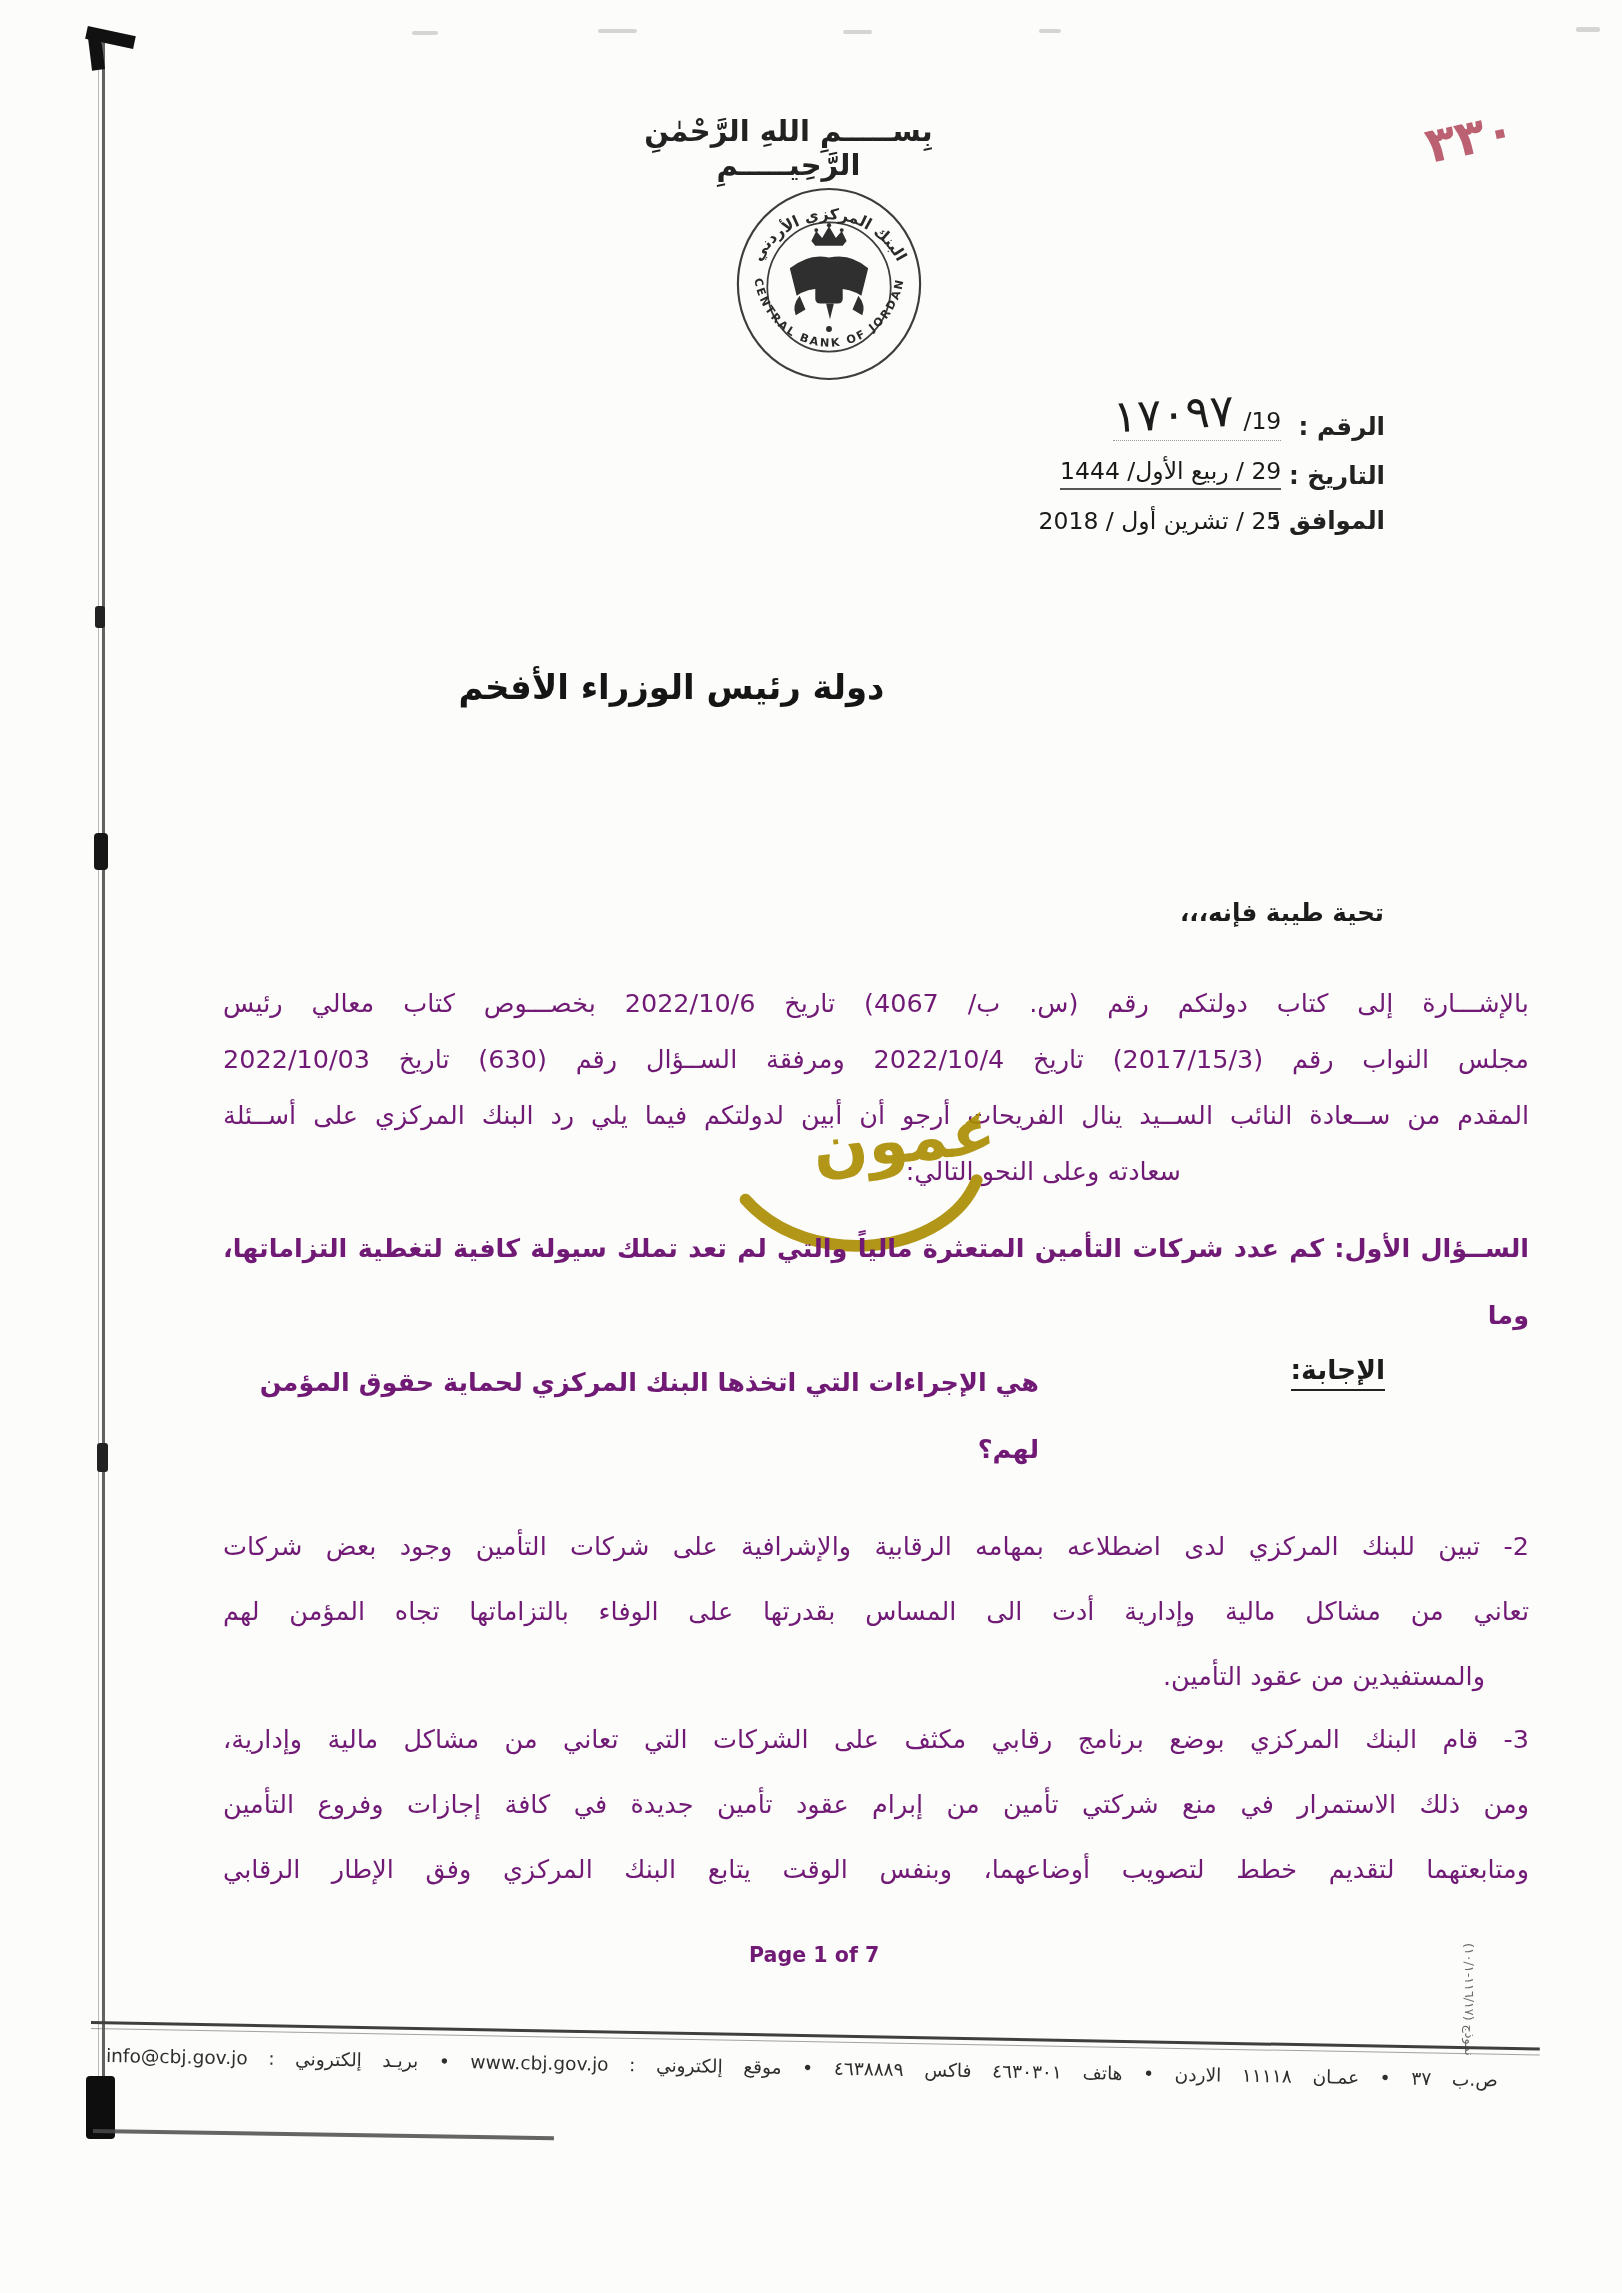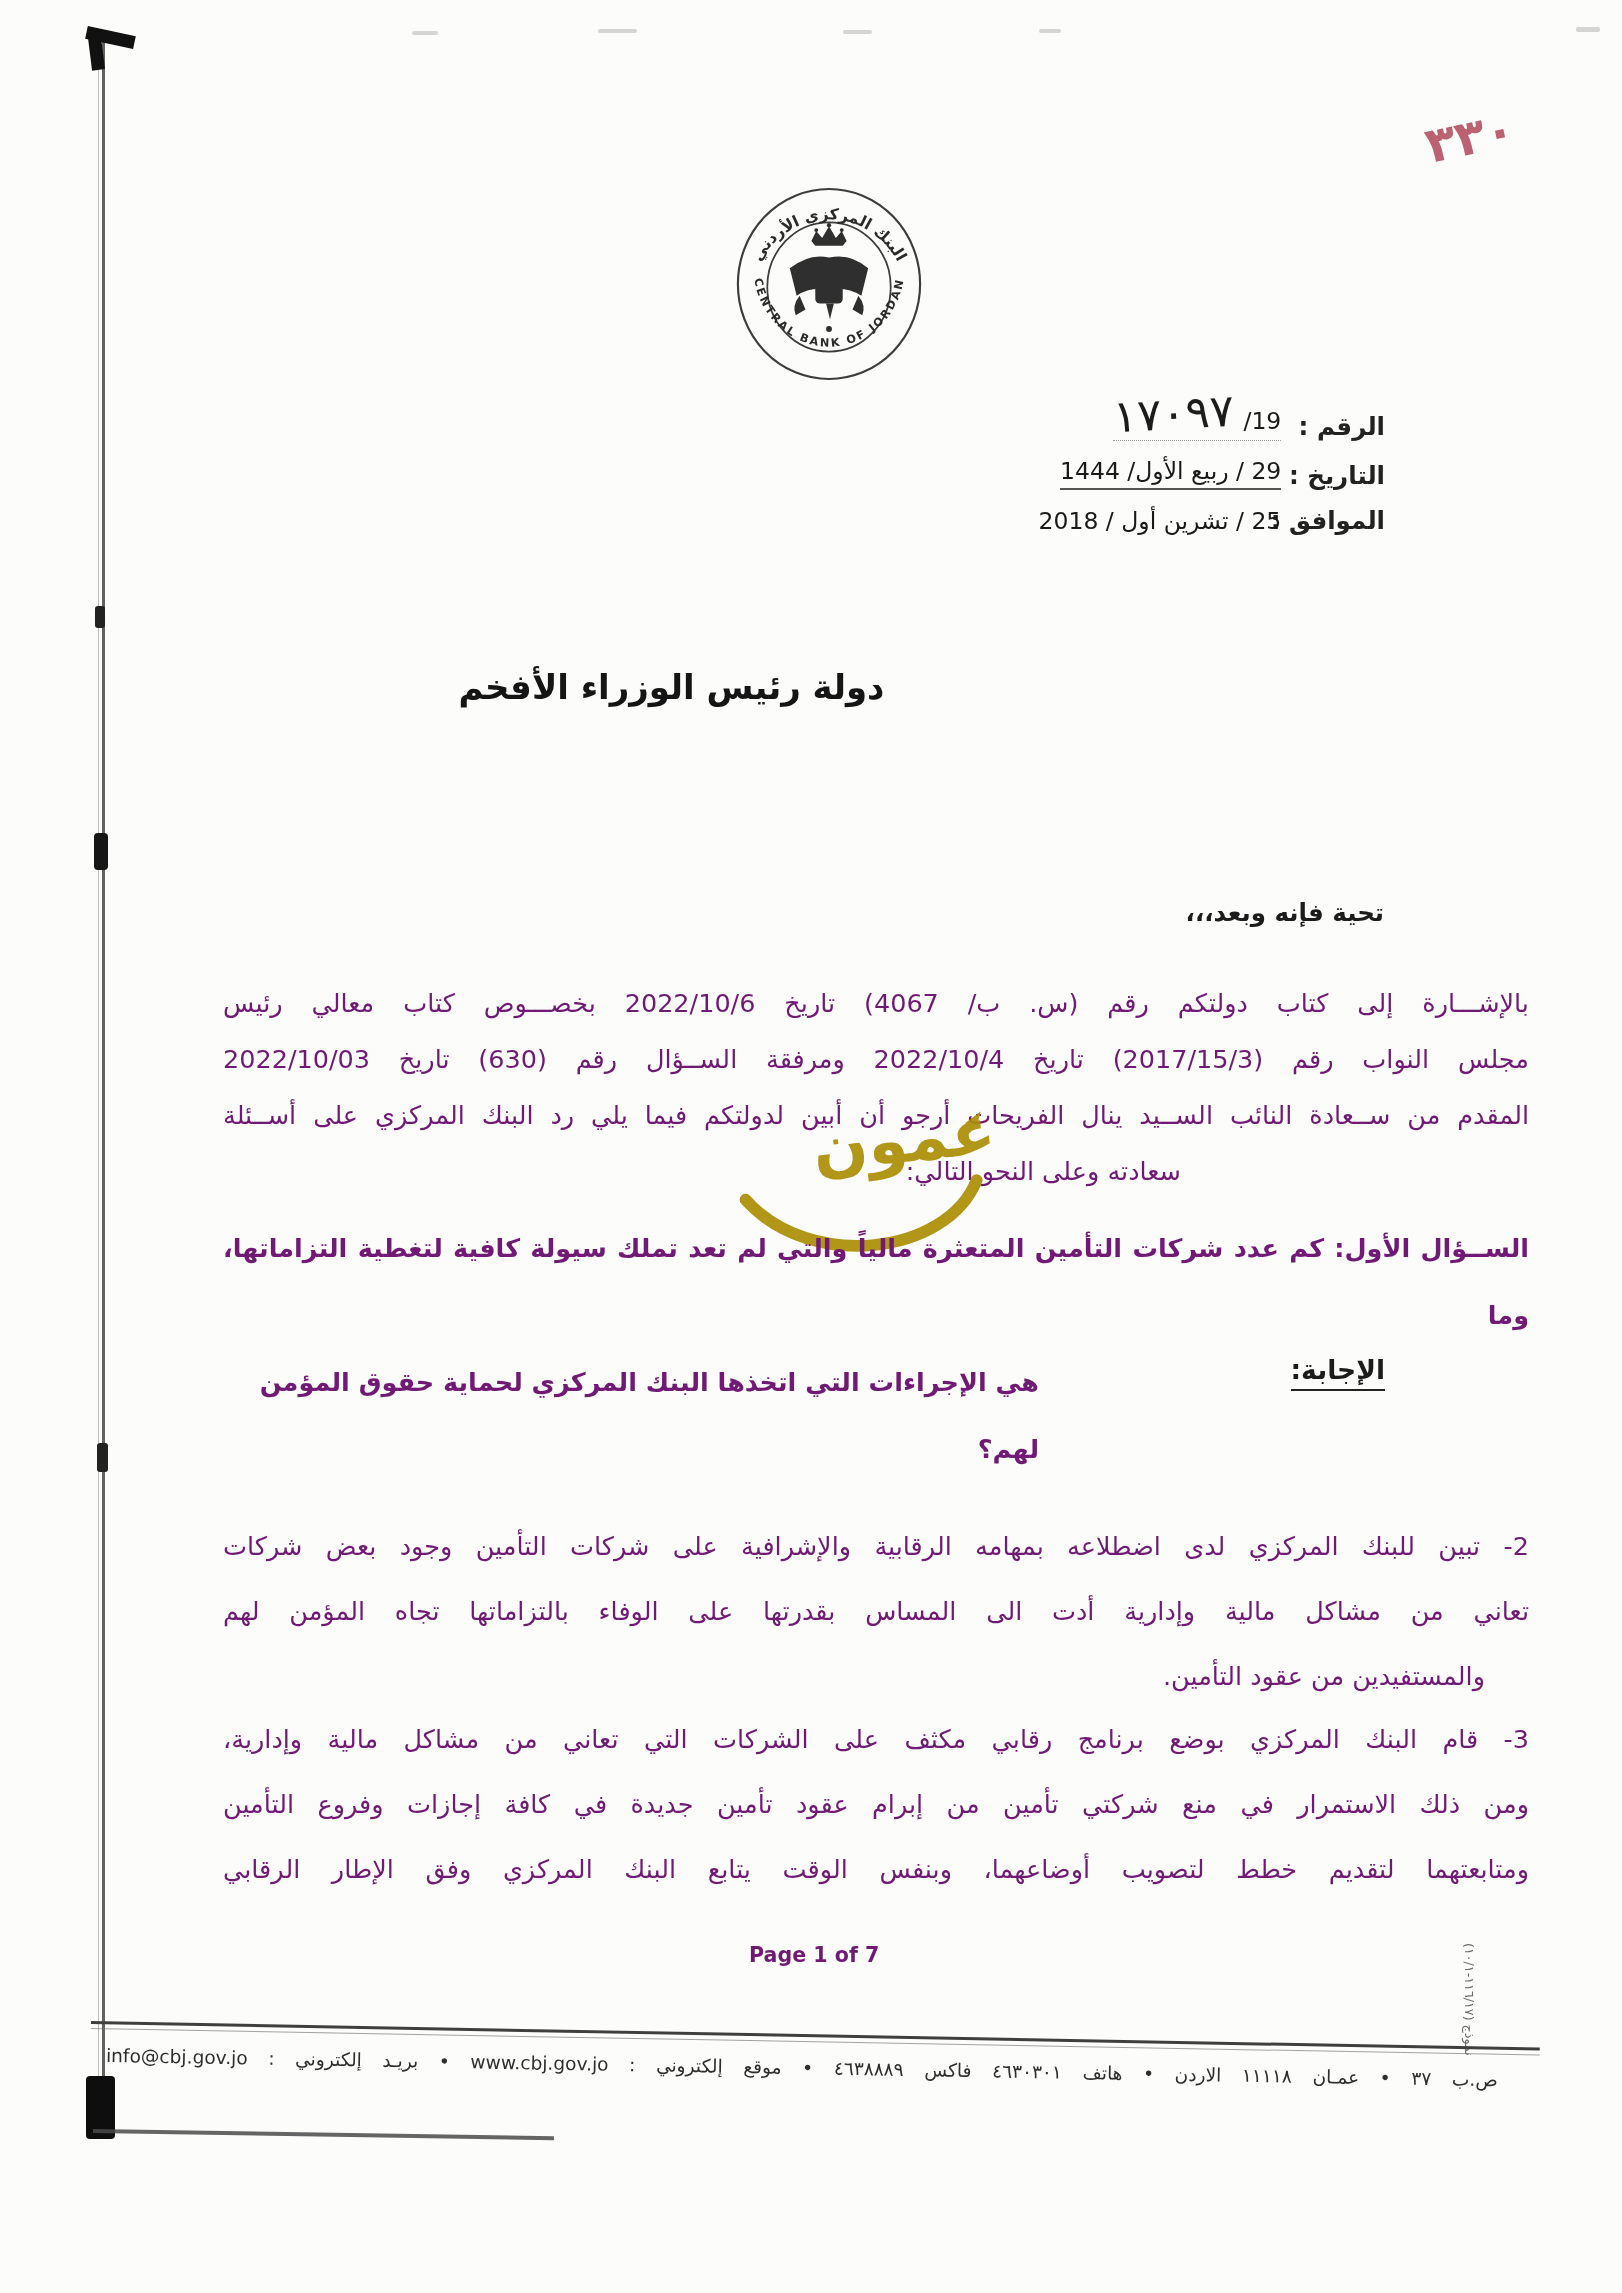--- a/index.html
+++ b/index.html
@@ -91,20 +91,21 @@
   <div class="blob2"></div>
   <div class="blob3"></div>
   <div class="blob4"></div>
   <div class="bottom-left-line"></div>
   <div class="speck" style="left:412px;top:31px;width:25.5px;height:3.9px"></div>
   <div class="speck" style="left:598px;top:29px;width:39px;height:3.9px"></div>
   <div class="speck" style="left:843px;top:30px;width:29px;height:3.9px"></div>
   <div class="speck" style="left:1039px;top:29px;width:21.6px;height:3.9px"></div>
   <div class="speck" style="left:1576px;top:26.5px;width:23.5px;height:5.9px"></div>
 
+  <div class="bismillah">بِســـــمِ اللهِ الرَّحْمٰنِ الرَّحِيـــــمِ</div>
 
   <div class="corner-number" style="color:#b0465a">٣٣٠</div>
 
   <div class="logo">
     <svg width="192" height="196" viewBox="0 0 196 200">
       <ellipse cx="98" cy="100" rx="93" ry="97" fill="none" stroke="#3d3d3d" stroke-width="2.2"></ellipse>
       <ellipse cx="98" cy="103" rx="63" ry="66" fill="none" stroke="#3d3d3d" stroke-width="1.8"></ellipse>
       <defs>
         <path id="arcTop" d="M 18 118 A 80 84 0 0 1 178 118"></path>
         <path id="arcBot" d="M 22 96 A 77 81 0 0 0 174 96"></path>
@@ -143,21 +144,21 @@
     </div>
     <div class="ref-row">
       <span class="ref-label">الموافق :</span>
       <span class="ref-val">25 / تشرين أول / 2018</span>
     </div>
   </div>
 
   <div class="doc-title">دولة رئيس الوزراء الأفخم</div>
 
 
-  <div class="greeting">تحية فإنه وبعد،،،</div>
+  <div class="greeting">تحية طيبة فإنه،،،</div>
 
   <div class="col intro">
     <span class="line just">بالإشـــارة إلى كتاب دولتكم رقم (س. ب/ 4067) تاريخ 2022/10/6 بخصـــوص كتاب معالي رئيس</span>
     <span class="line just">مجلس النواب رقم (2017/15/3) تاريخ 2022/10/4 ومرفقة الســؤال رقم (630) تاريخ 2022/10/03</span>
     <span class="line just">المقدم من ســعادة النائب الســيد ينال الفريحات أرجو أن أبين لدولتكم فيما يلي رد البنك المركزي على أســئلة</span>
     <span class="line tail">سعادته وعلى النحو التالي:</span>
   </div>
 
   <div class="watermark">
     <svg width="294" height="191" viewBox="0 0 300 195">

